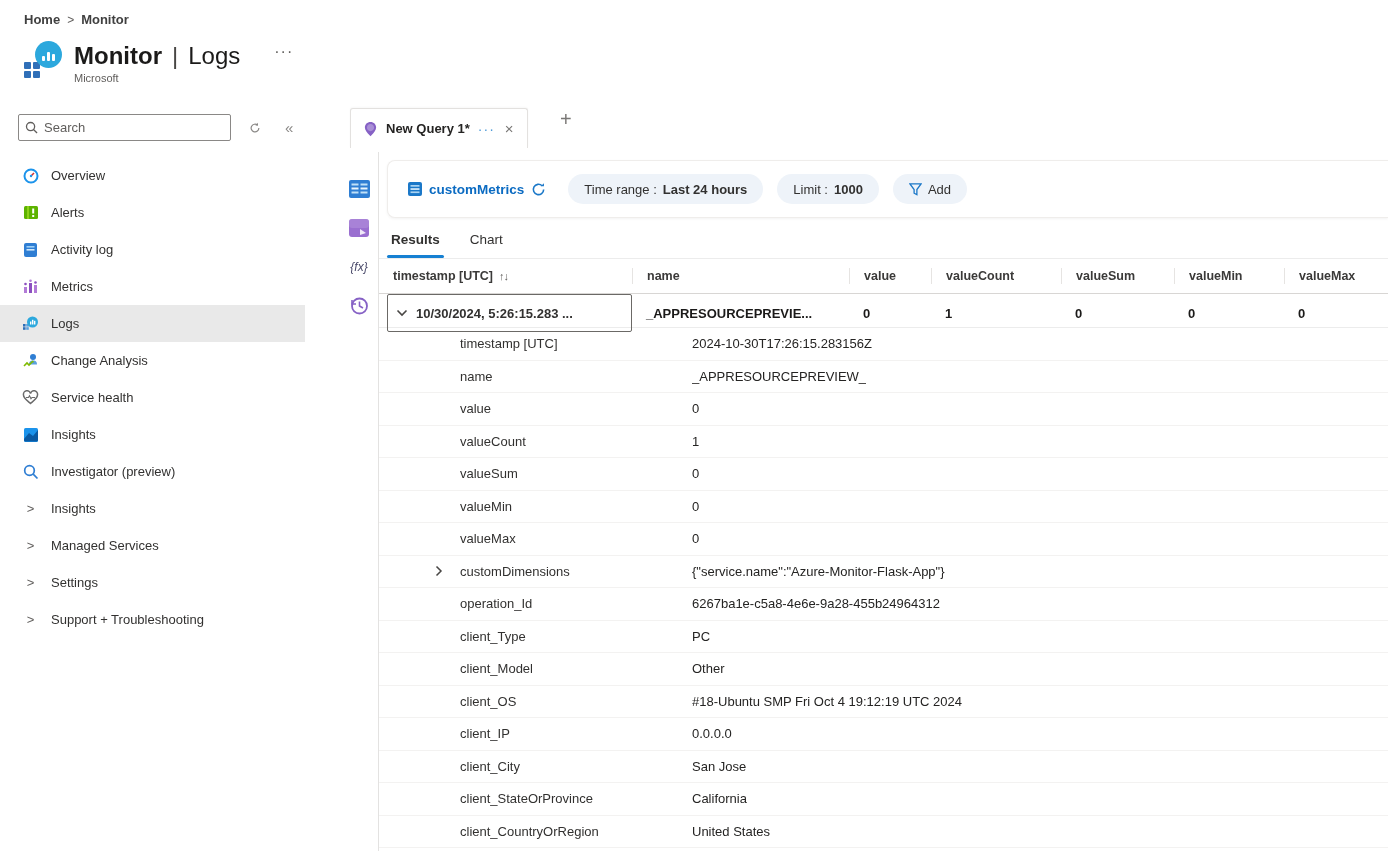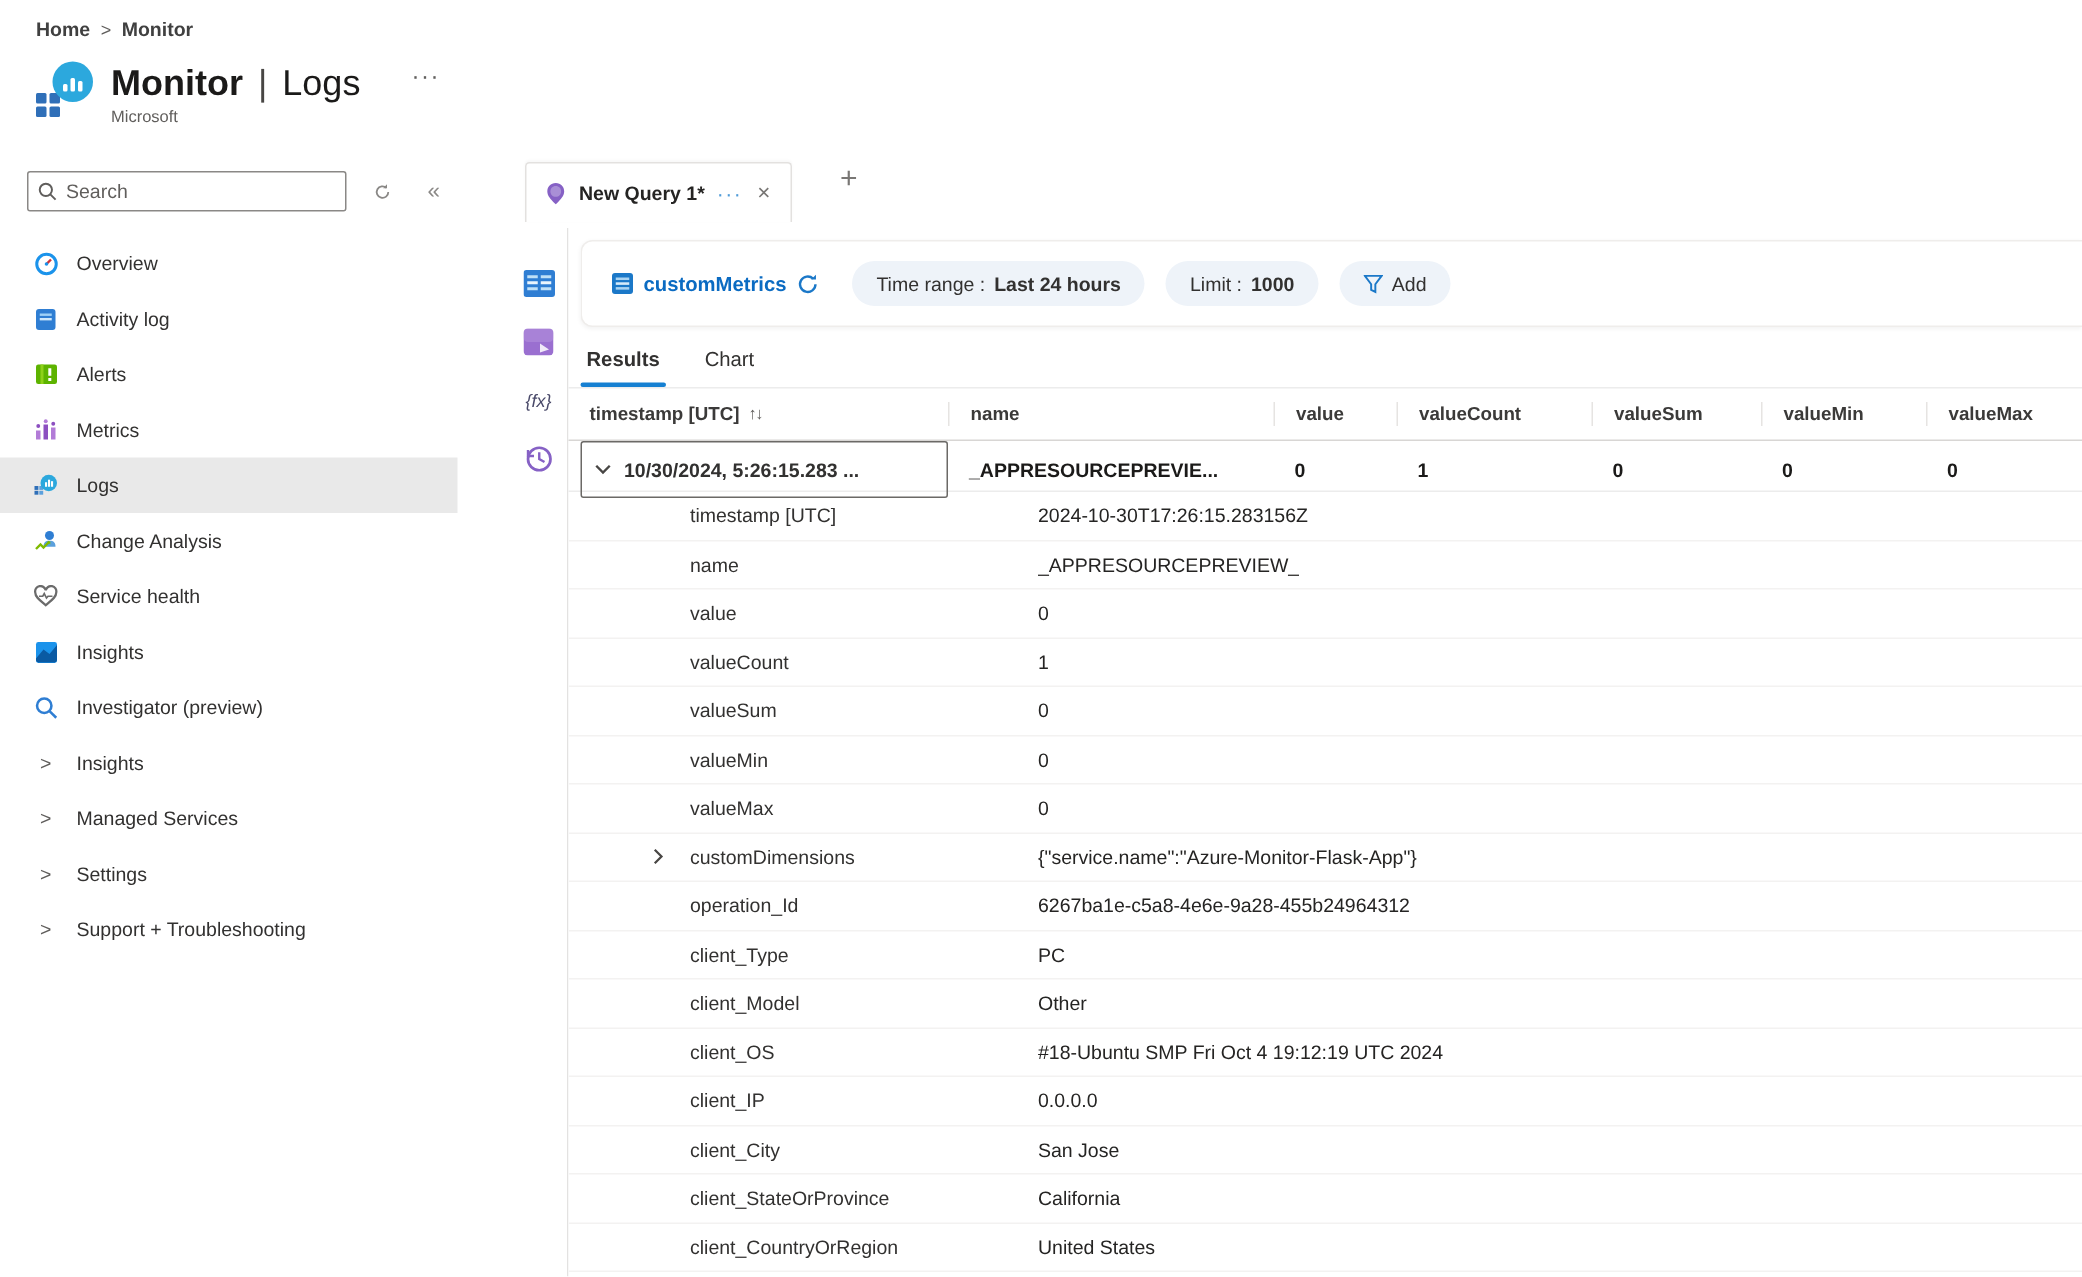--- a/index.html
+++ b/index.html
@@ -169,38 +169,38 @@
             <svg width="16" height="16" viewBox="0 0 16 16">
                 <circle cx="8" cy="8" r="6.5" fill="none" stroke="#1b93eb" stroke-width="2"></circle>
                 <line x1="8" y1="8" x2="11" y2="5" stroke="#d13438" stroke-width="1.6"></line>
                 <circle cx="8" cy="8" r="1.2" fill="#1b93eb"></circle>
               </svg>
           </span>
           <span class="nav-label">Overview</span>
         </div>
         <div class="nav-item">
           <span class="nav-ico">
-            <svg width="15" height="16" viewBox="0 0 15 16">
-                <rect x="1" y="1" width="13" height="14" rx="2" fill="#2f7ed3"></rect>
-                <rect x="3.5" y="4" width="8" height="1.6" fill="#9fd1f7"></rect>
-                <rect x="3.5" y="7" width="8" height="1.6" fill="#cfe8fb"></rect>
-              </svg>
-          </span>
-          <span class="nav-label">Activity log</span>
-        </div>
-        <div class="nav-item">
-          <span class="nav-ico">
             <svg width="16" height="15" viewBox="0 0 16 15">
                 <rect x="1" y="1" width="14" height="13" rx="1.5" fill="#5db300"></rect>
                 <rect x="4" y="1" width="2" height="13" fill="#8ed119"></rect>
                 <rect x="9.2" y="3.5" width="2" height="5" fill="#fff"></rect>
                 <rect x="9.2" y="10" width="2" height="2" fill="#fff"></rect>
               </svg>
           </span>
           <span class="nav-label">Alerts</span>
+        </div>
+        <div class="nav-item">
+          <span class="nav-ico">
+            <svg width="15" height="16" viewBox="0 0 15 16">
+                <rect x="1" y="1" width="13" height="14" rx="2" fill="#2f7ed3"></rect>
+                <rect x="3.5" y="4" width="8" height="1.6" fill="#9fd1f7"></rect>
+                <rect x="3.5" y="7" width="8" height="1.6" fill="#cfe8fb"></rect>
+              </svg>
+          </span>
+          <span class="nav-label">Activity log</span>
         </div>
         <div class="nav-item">
           <span class="nav-ico">
             <svg width="16" height="15" viewBox="0 0 16 15">
                 <rect x="1" y="8" width="3" height="6" fill="#b27bd7"></rect>
                 <rect x="6" y="4" width="3" height="10" fill="#8c4fc0"></rect>
                 <rect x="11" y="6" width="3" height="8" fill="#b27bd7"></rect>
                 <circle cx="2.5" cy="5" r="1.3" fill="#8c4fc0"></circle>
                 <circle cx="7.5" cy="1.8" r="1.3" fill="#b27bd7"></circle>
                 <circle cx="12.5" cy="3.5" r="1.3" fill="#8c4fc0"></circle>

